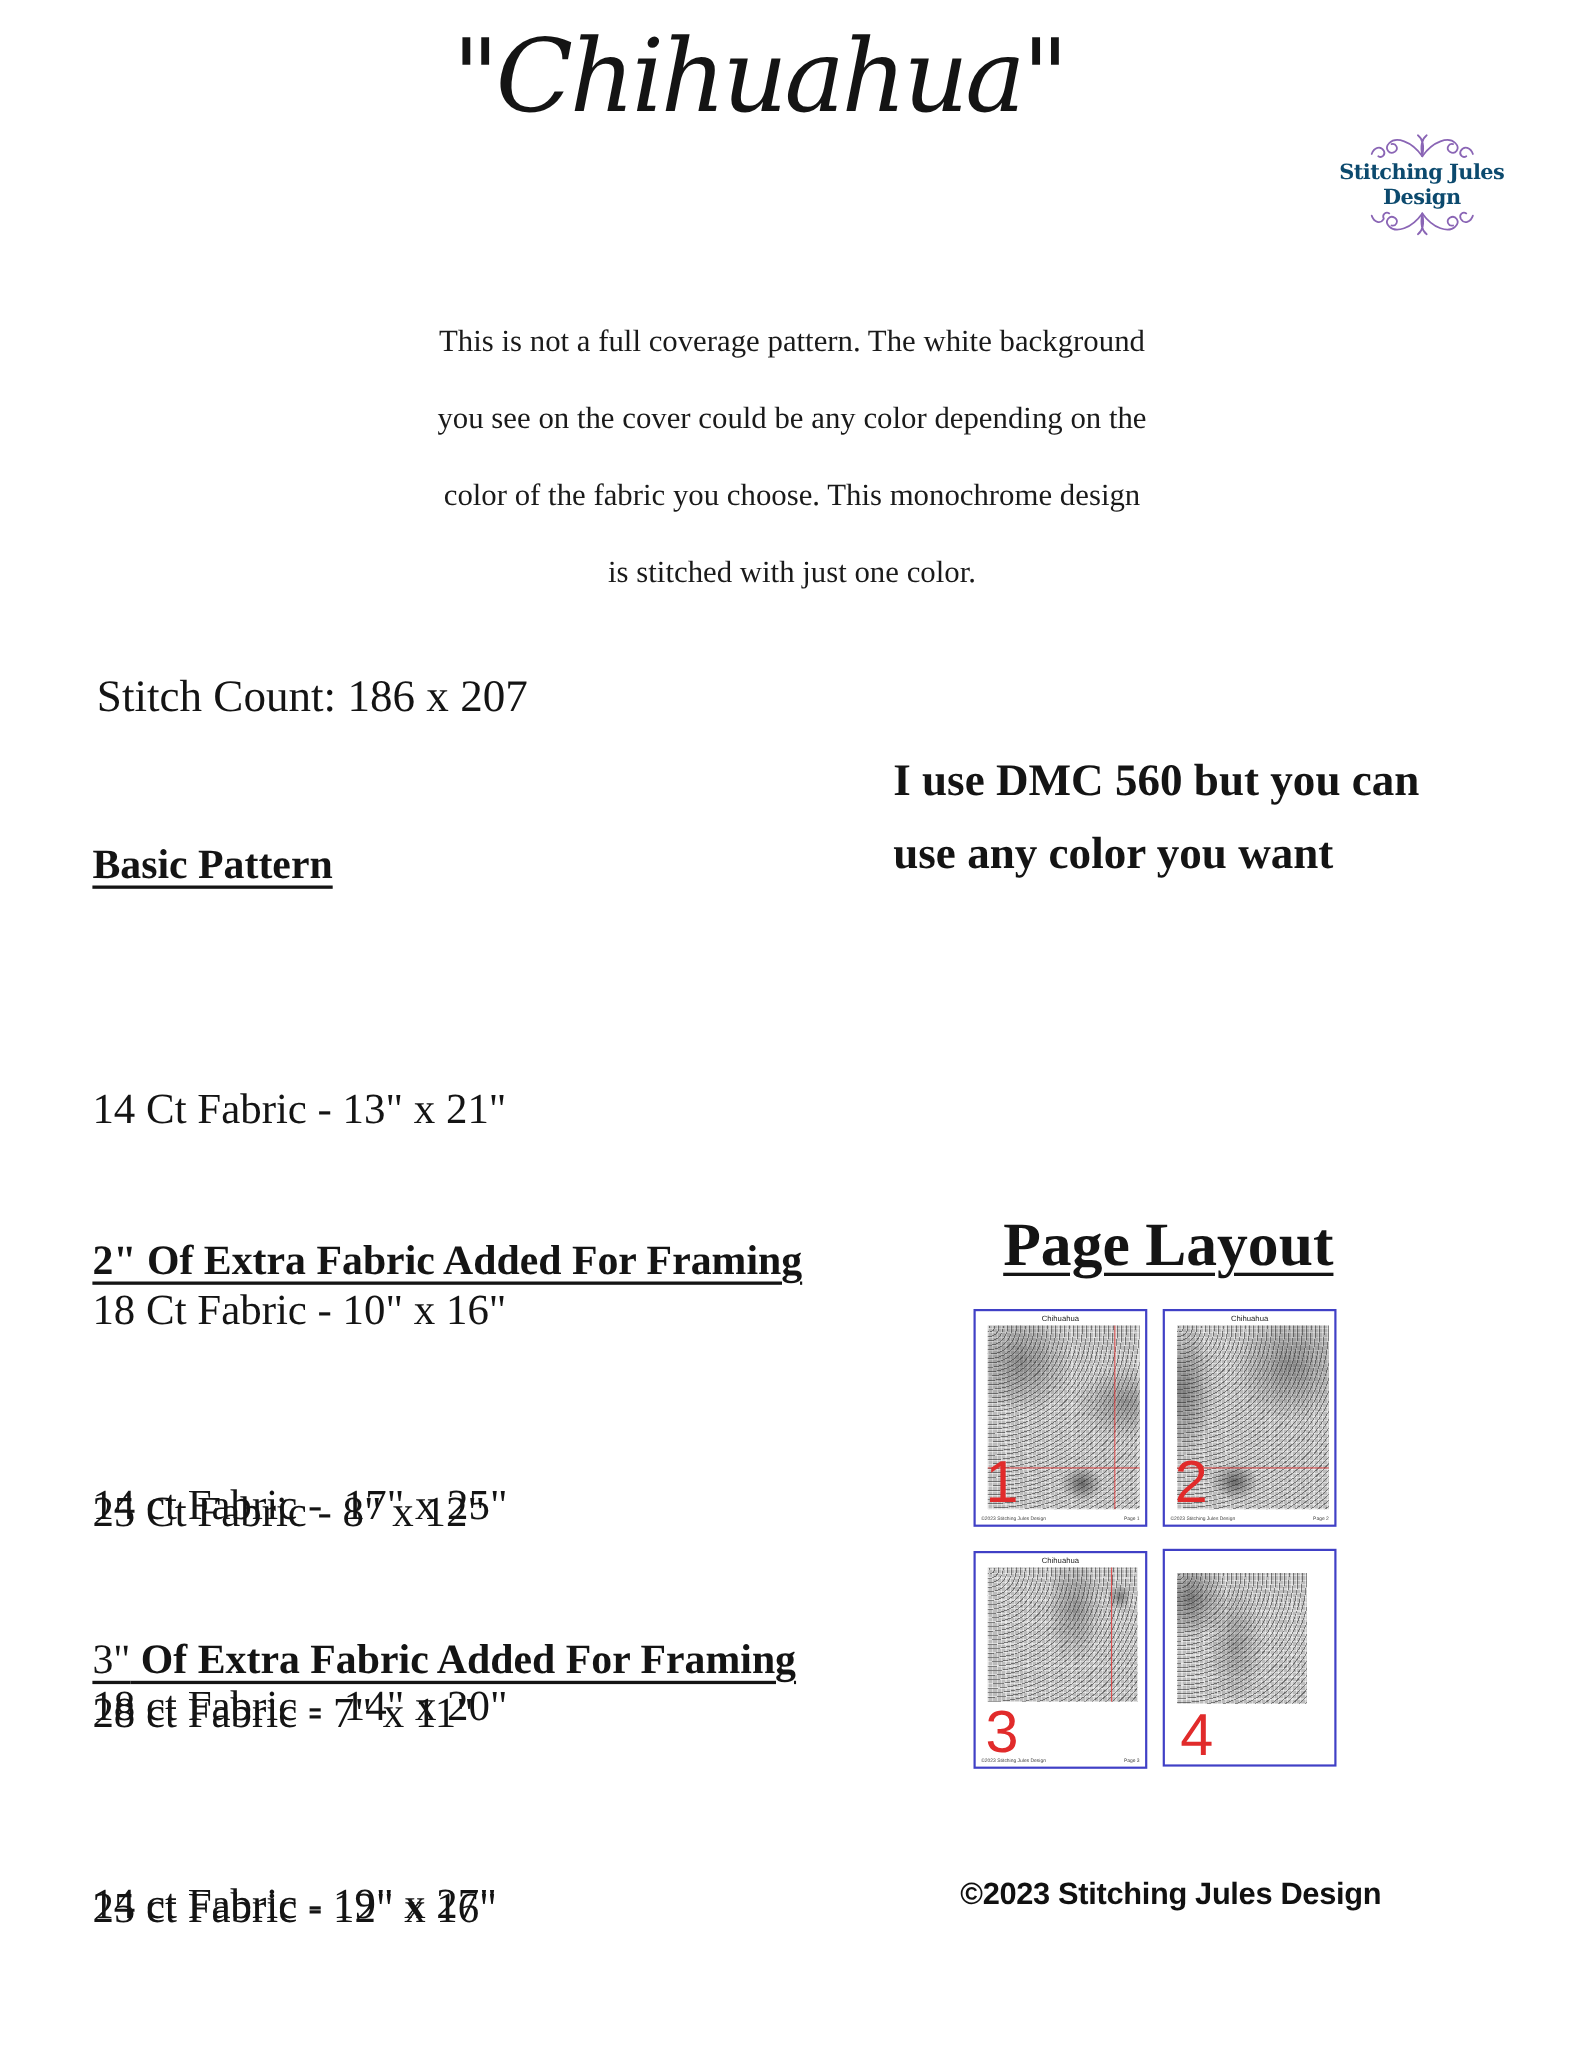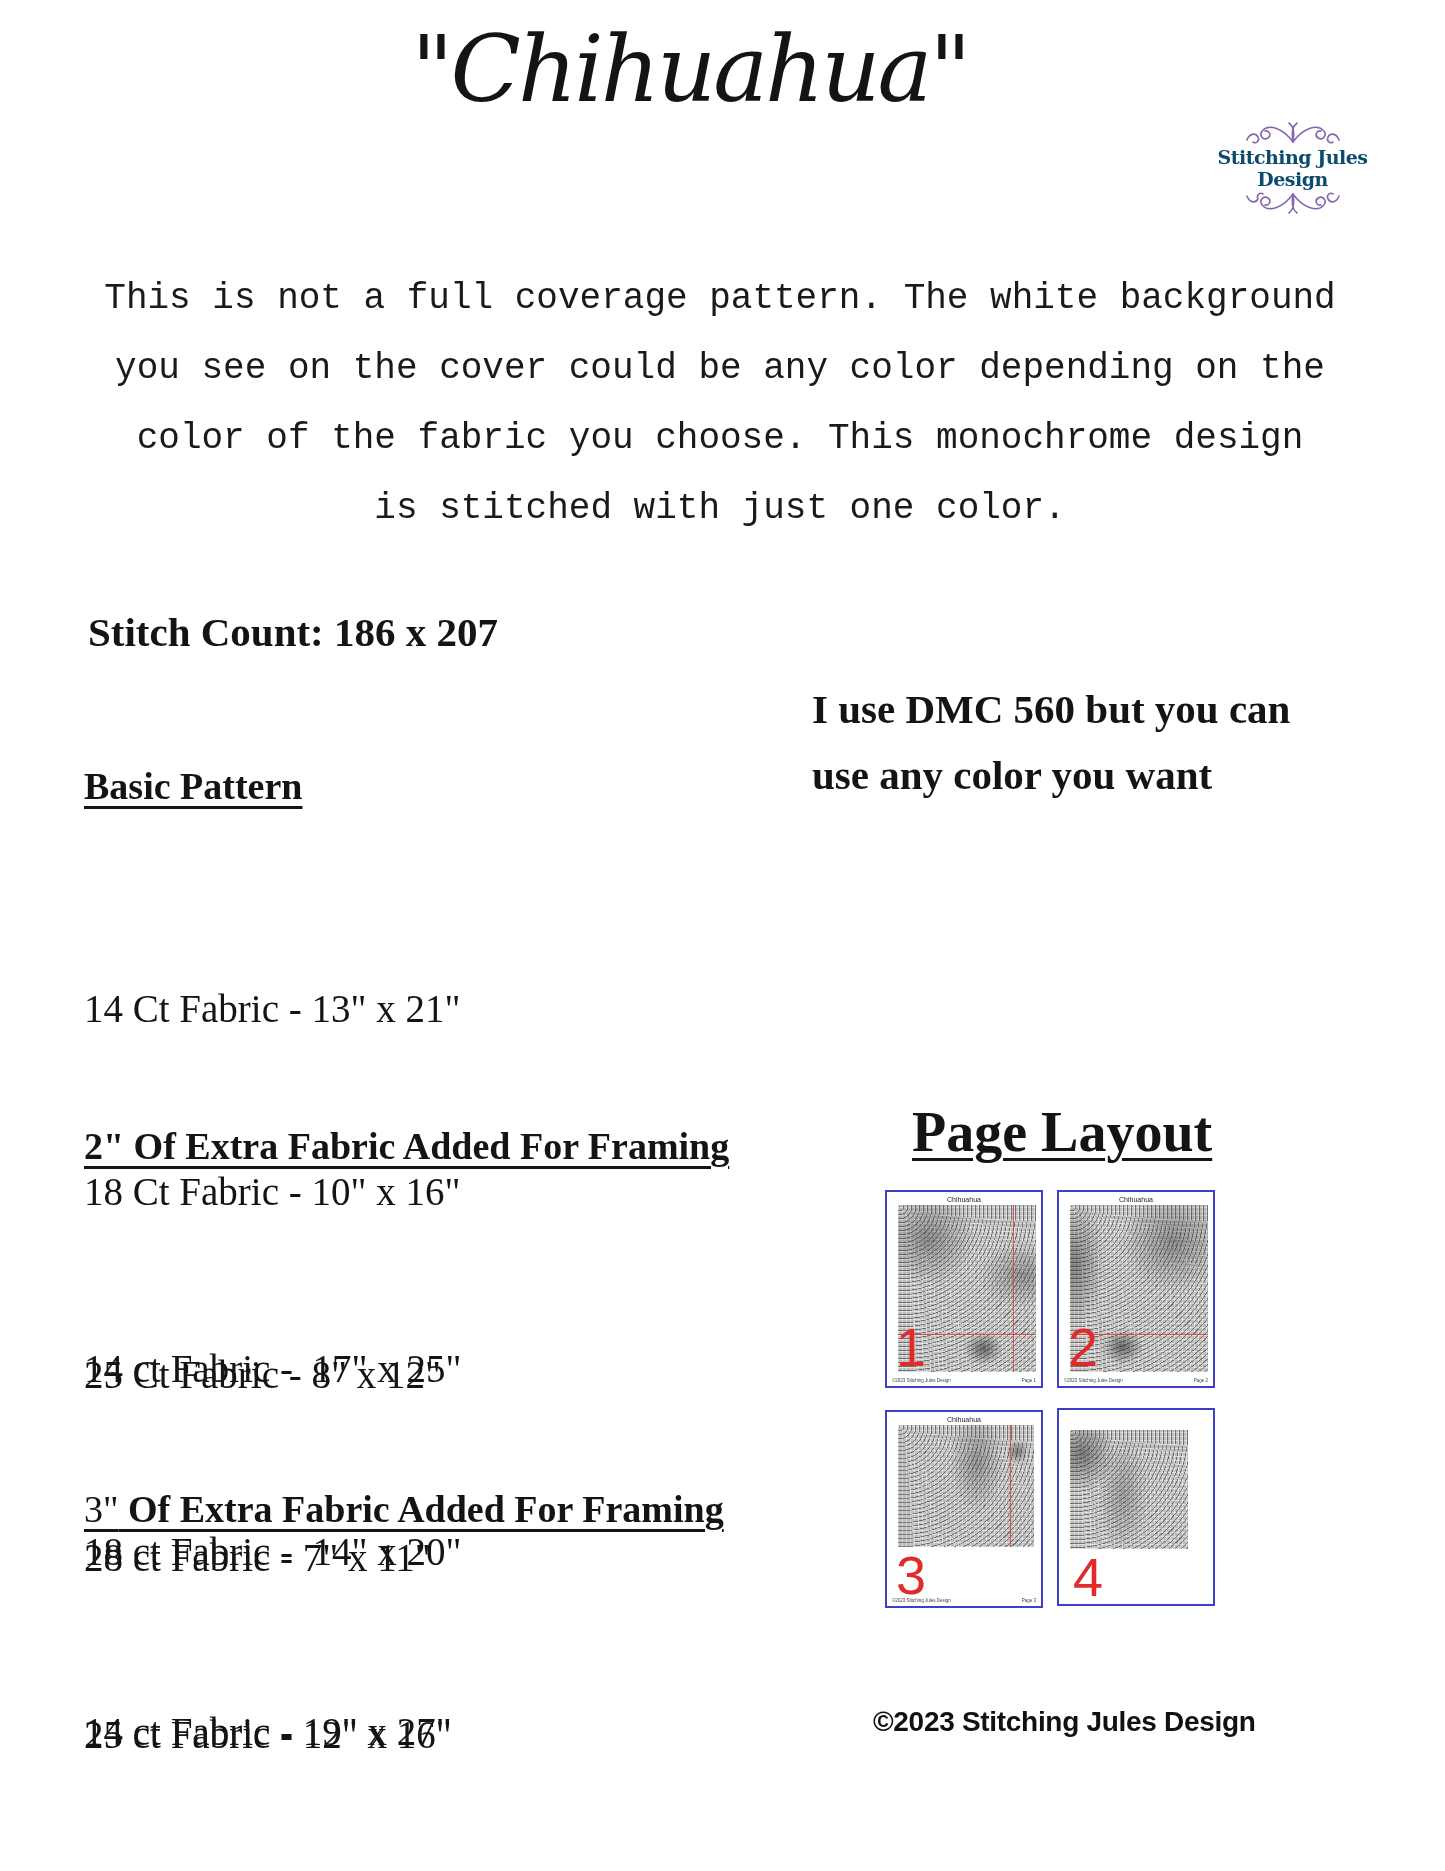--- a/index.html
+++ b/index.html
@@ -15,25 +15,25 @@
   }
   
   .logo{position:absolute;top:120px;left:1200px;width:185px;text-align:center;}
   .logo svg{display:block;margin:0 auto;}
   .logo-text{
     font-family:"DejaVu Serif", serif;font-weight:bold;font-size:19px;
     color:#0c4a6e;letter-spacing:-0.5px;line-height:22px;
   }
   
   .intro{
-    position:absolute;top:264px;left:75px;width:1290px;text-align:center;
-    font-size:36px;line-height:70px;color:#1a1a1a;font-family:Liberation Mono, monospace;
-  }
-  
-  .stitch-count{position:absolute;left:88px;top:608px;font-size:41px;font-weight:bold;}
+    position:absolute;top:276px;left:75px;width:1290px;text-align:center;
+    font-size:28px;line-height:70px;color:#1a1a1a;
+  }
+  
+  .stitch-count{position:absolute;left:88px;top:608px;font-size:41px;font-weight:normal;}
   .sec{position:absolute;left:84px;white-space:pre-wrap;}
   .sec-basic{top:726px;}
   .sec-f2{top:1086px;}
   .sec-f3{top:1449px;}
   .sec-heading{
     font-size:38px;font-weight:bold;line-height:48px;margin-bottom:10px;
     text-decoration:underline;text-decoration-thickness:3px;text-underline-offset:7px;
   }
   .sec-heading .hp-regular{font-weight:normal;}
   .sec-list{font-size:39px;line-height:61px;}

